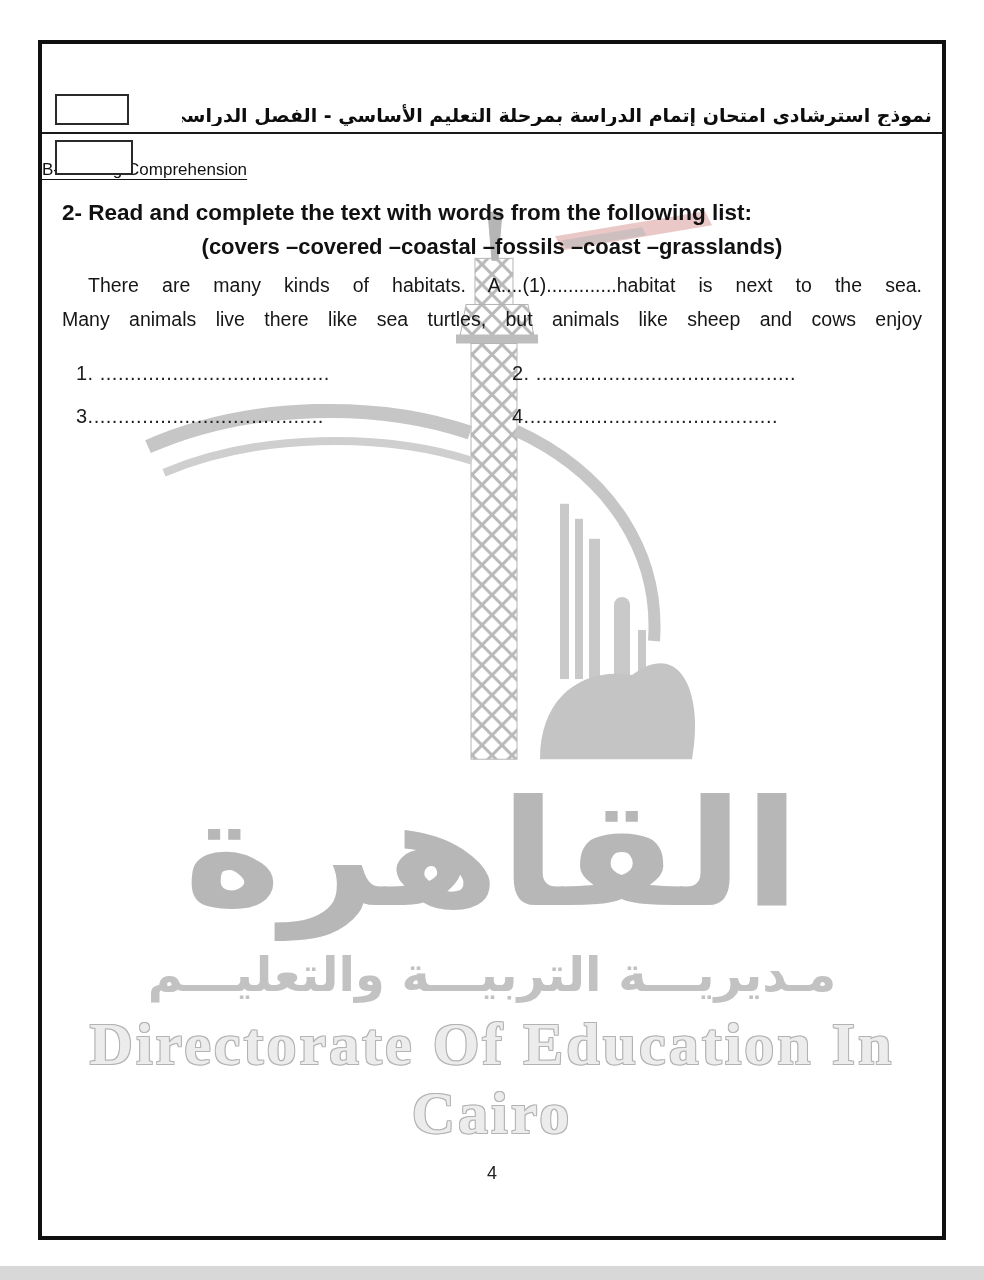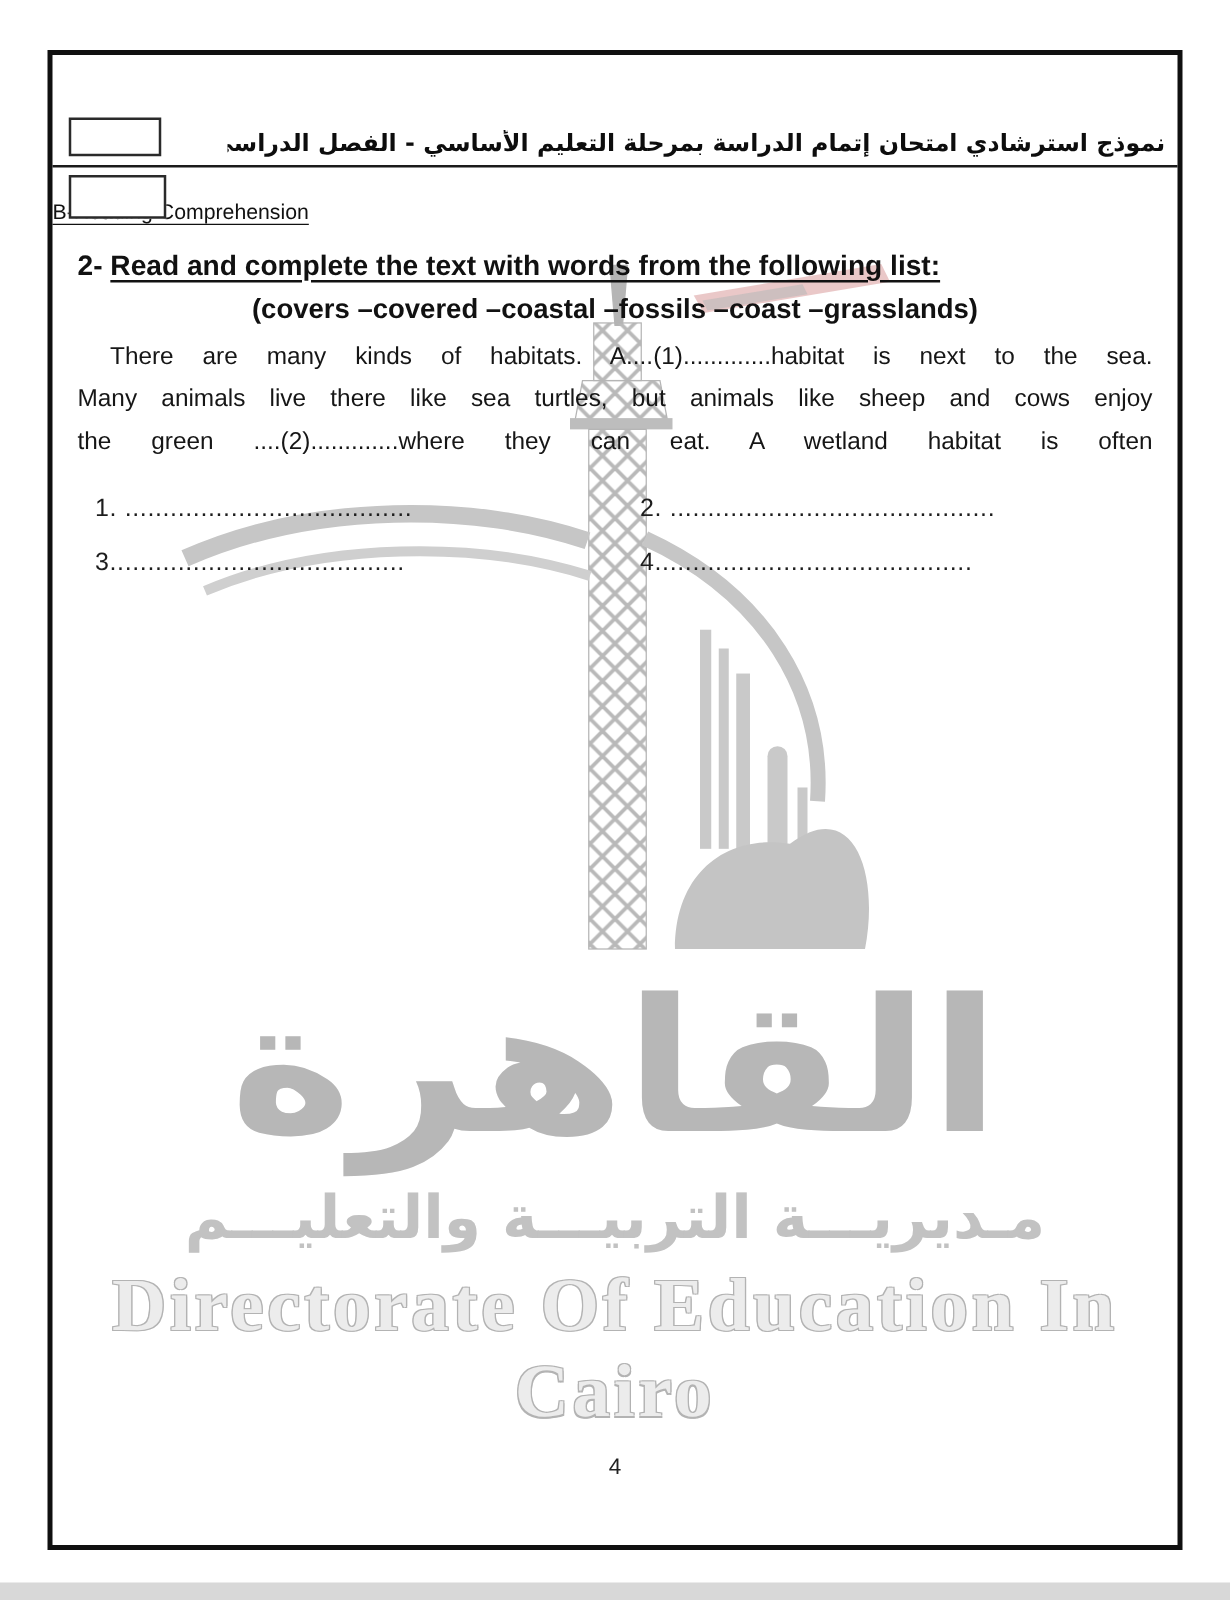--- a/index.html
+++ b/index.html
@@ -24,21 +24,21 @@
   .content { position:relative; z-index:1; height:100%; }
   .header-bar { position:relative; height:90px; border-bottom:2px solid #1a1a1a; }
   .arabic-title { position:absolute; right:10px; left:140px; bottom:6px; direction:rtl; text-align:right;
     white-space:nowrap; overflow:hidden; font-family:"DejaVu Sans",sans-serif; font-weight:bold; font-size:19px; color:#0d0d0d; }
   .code-box { position:absolute; border:2px solid #2a2a2a; background:#fff; z-index:2; }
   .code-box.one { left:13px; top:50px; width:74px; height:31px; }
   .code-box.two { left:13px; top:96px; width:78px; height:35px; }
   .subject-line { margin-top:14px; text-align:center; font-weight:bold; font-size:21px; }
   .section-title { margin-top:26px; text-align:left; font-size:17px; text-decoration:underline; text-underline-offset:4px; }
   .question-title { margin-top:20px; padding-left:20px; font-size:22.5px; font-weight:bold; }
-  .question-title .u { text-decoration:underline; text-underline-offset:4px;margin-top:28px; }
+  .question-title .u { text-underline-offset:4px;margin-top:28px; }
   .word-list { margin-top:8px; text-align:center; font-size:22px; font-weight:bold; }
   .paragraph { width:860px; margin:8px auto 0; font-size:19.5px; line-height:34px; color:#161616; }
   .p-line { text-align:justify; text-align-last:justify; }
   .p-line.first { text-indent:26px; }
   .p-line.last { text-align-last:left; }
   .answers { margin:26px 40px 0 34px; display:grid; grid-template-columns:436px 1fr; row-gap:20px;
     font-size:20px; letter-spacing:.5px; color:#1d1d1d; }
   .page-number { position:absolute; left:0; right:0; bottom:52px; text-align:center; font-size:18px; color:#222; }
 
   .scan-band { position:absolute; left:0; bottom:0; width:100%; height:14px; background:#d8d8d8; }
@@ -101,21 +101,20 @@
         <div class="question-title">
           <span>2-</span>
           <span class="u">Read and complete the text with words from the following list:</span>
         </div>
 
         <div class="word-list">(covers –covered –coastal –fossils –coast –grasslands)</div>
 
         <div class="paragraph">
           <div class="p-line first">There are many kinds of habitats. A....(1).............habitat is next to the sea.</div>
           <div class="p-line">Many animals live there like sea turtles, but animals like sheep and cows enjoy</div>
-          <div class="p-line">the green ....(2).............where they can eat. A wetland habitat is often</div>
         </div>
 
         <div class="answers">
           <div>1. ......................................</div>
           <div>2. ...........................................</div>
           <div>3.......................................</div>
           <div>4..........................................</div>
         </div>
 
         <div class="page-number">4</div>

